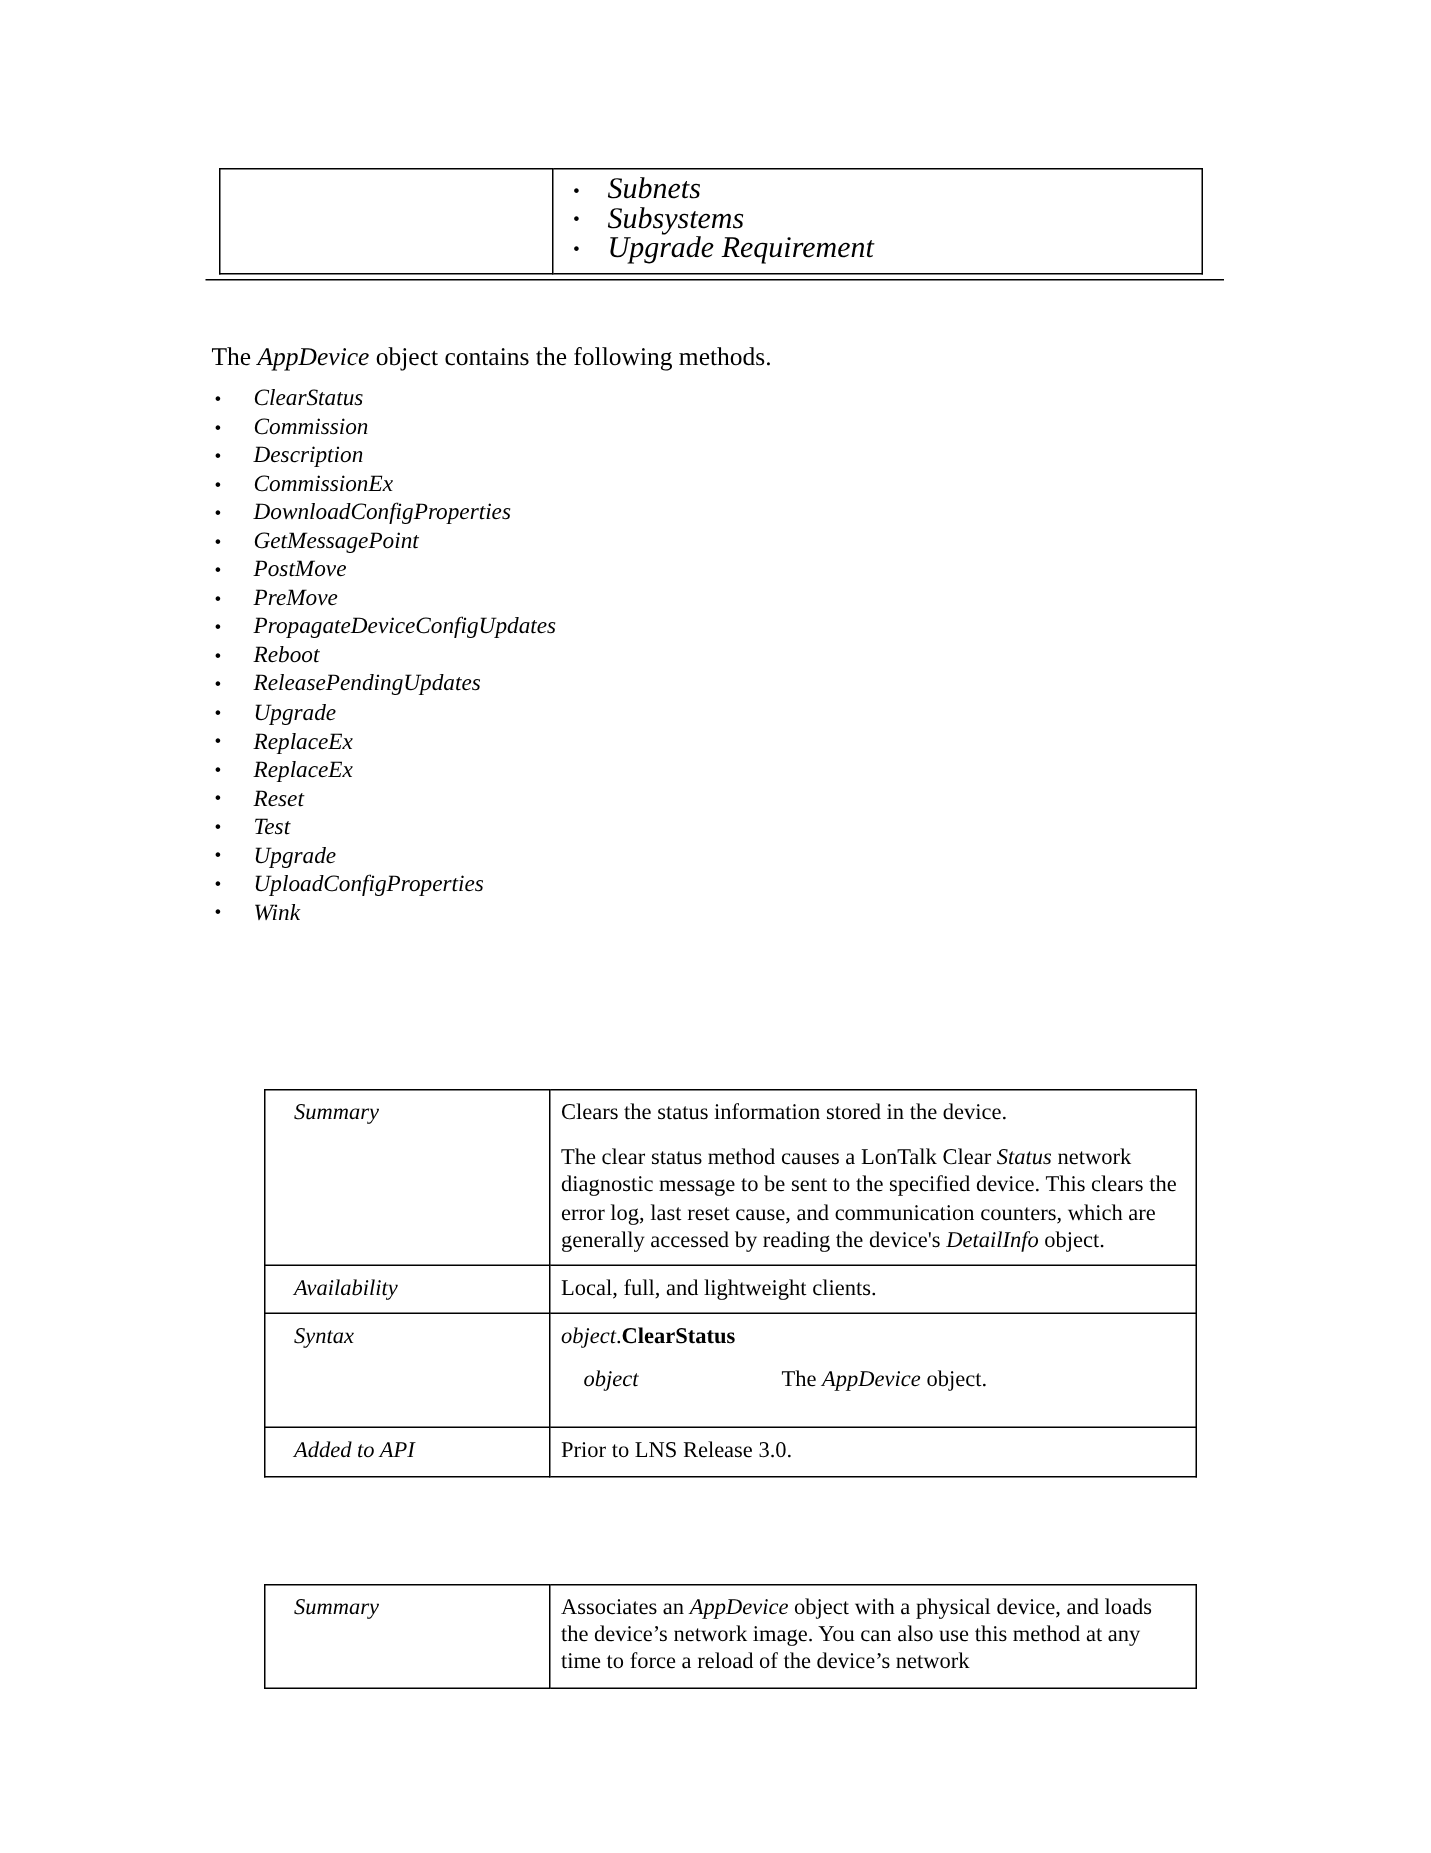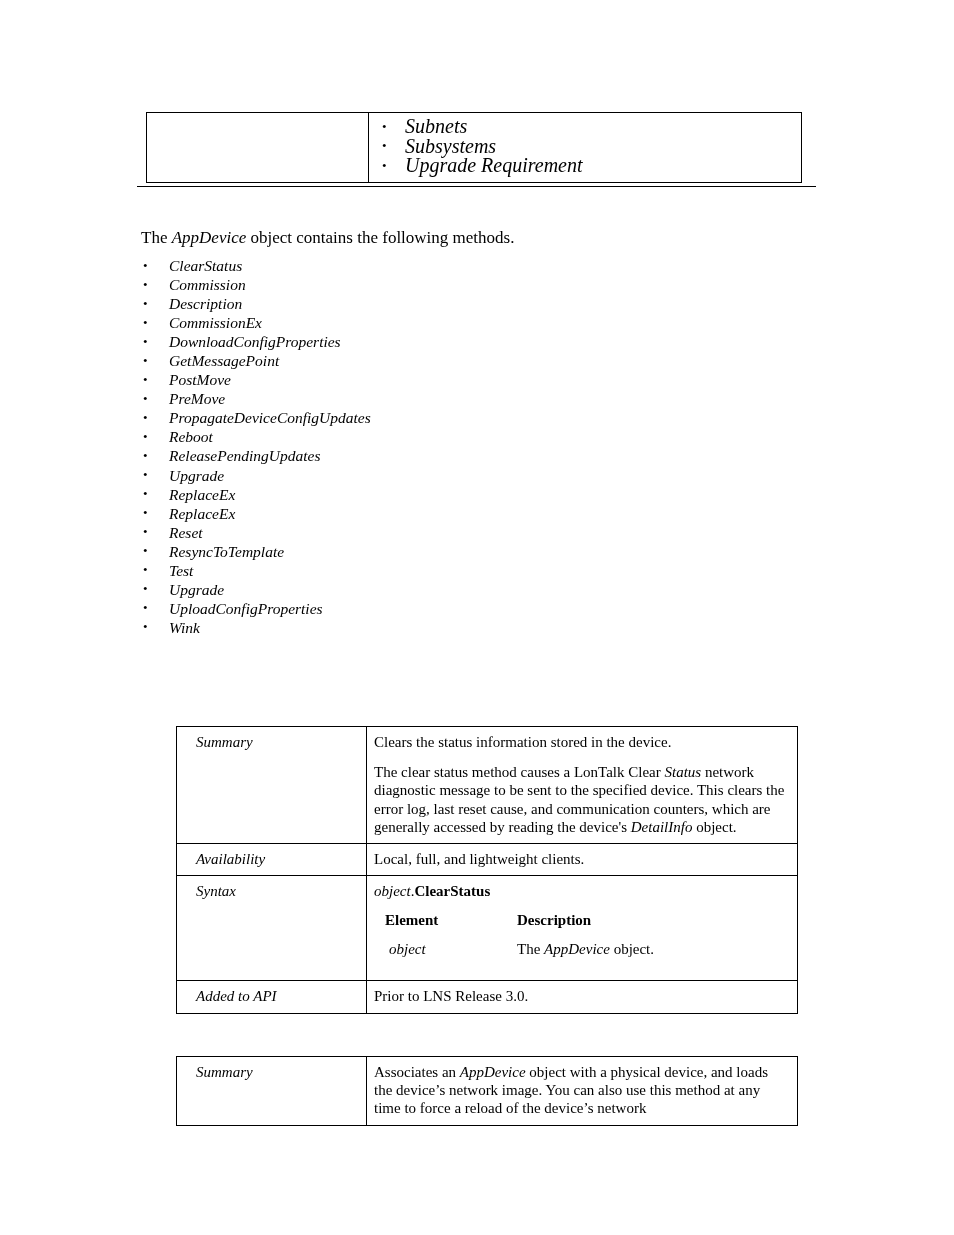--- a/index.html
+++ b/index.html
@@ -209,21 +209,20 @@
     <li>GetMessagePoint</li>
     <li>PostMove</li>
     <li>PreMove</li>
     <li>PropagateDeviceConfigUpdates</li>
     <li>Reboot</li>
     <li>ReleasePendingUpdates</li>
     <li>Upgrade</li>
     <li>ReplaceEx</li>
     <li>ReplaceEx</li>
     <li>Reset</li>
-    <li>ResyncToTemplate</li>
     <li>Test</li>
     <li>Upgrade</li>
     <li>UploadConfigProperties</li>
     <li>Wink</li>
   </ul>
 
   <table class="doc-table method-table" id="table-clearstatus">
     <tbody>
       <tr>
         <td class="term">Summary</td>
@@ -237,24 +236,20 @@
         <td class="def">
           <p>Local, full, and lightweight clients.</p>
         </td>
       </tr>
       <tr>
         <td class="term">Syntax</td>
         <td class="def">
           <p class="syntax-sig"><span class="obj">object</span><span>.</span><span class="name">ClearStatus</span></p>
           <table class="param-grid">
             <tbody>
-              <tr class="head">
-                <td class="col-el">Element</td>
-                <td>Description</td>
-              </tr>
               <tr class="row">
                 <td class="col-el">object</td>
                 <td><span>The </span><span class="it">AppDevice</span><span>  object.</span></td>
               </tr>
             </tbody>
           </table>
         </td>
       </tr>
       <tr>
         <td class="term">Added to API</td>

